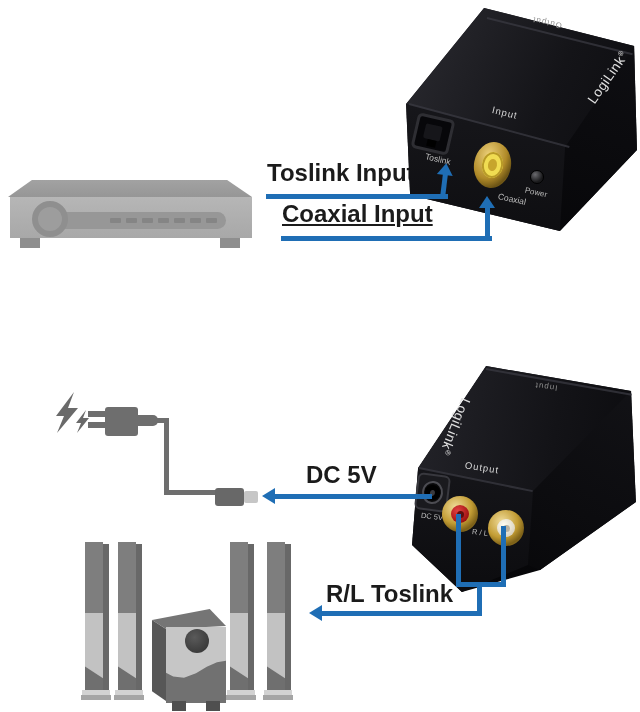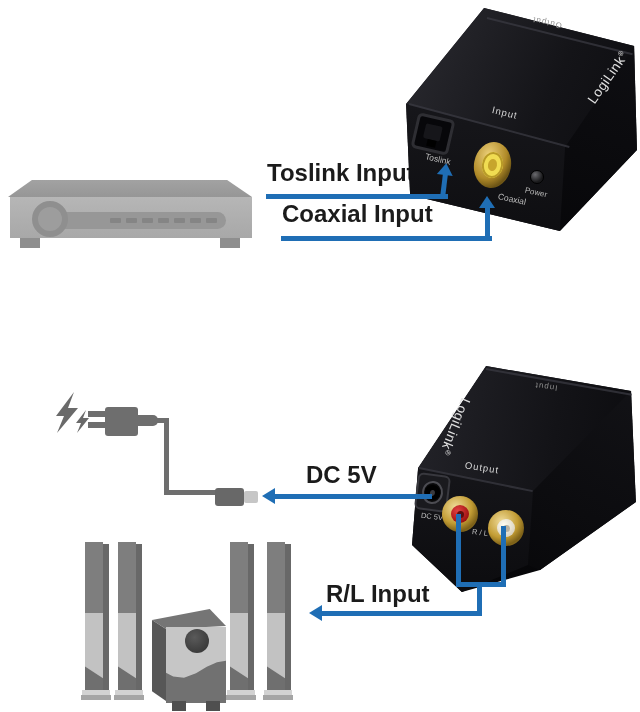--- a/index.html
+++ b/index.html
@@ -103,21 +103,21 @@
       <div class="coax-mid"></div>
         <div class="coax-hole"></div>
     </div>
     <div class="boxlabel" style="left:84px;top:190px;width:50px;transform:rotate(12deg);font-size:8.5px;color:#bdbdbd;">Coaxial</div>
 
     <div class="power-led"></div>
     <div class="boxlabel" style="left:113px;top:184px;width:40px;transform:rotate(12deg);font-size:8px;color:#b5b5b5;">Power</div>
   </div>
 
   <div class="dlabel" style="left:267px;top:159px;">Toslink Input</div>
-  <div class="dlabel" style="left:282px;top:200px;">Coaxial Input</div>
+  <div class="dlabel" style="left:282px;top:200px;text-decoration:underline;">Coaxial Input</div>
 
   <div class="bl" style="left:266px;top:194px;width:182px;height:5px;"></div>
   <div class="abs" style="left:436px;top:163px;width:16px;height:37px;transform:rotate(7deg);z-index:30;">
     <div class="arrow-up" style="left:0;top:0;"></div>
     <div class="bl" style="left:5.5px;top:11px;width:5px;height:23px;"></div>
   </div>
   <div class="bl" style="left:281px;top:236px;width:211px;height:5px;"></div>
   <div class="abs" style="left:479px;top:196px;width:16px;height:46px;z-index:30;">
     <div class="arrow-up" style="left:0;top:0;"></div>
     <div class="bl" style="left:5.5px;top:11px;width:5px;height:34px;"></div>
@@ -162,21 +162,21 @@
       <div class="rca-hole" style="background:#5d0e0e;"></div>
     </div>
     <div class="rca" style="left:90px;top:150px;">
       <div class="rca-center" style="background:radial-gradient(circle at 38% 32%,#fffdf2,#d8d0bc 80%);"></div>
       <div class="rca-hole" style="background:#b9b2a0;"></div>
     </div>
     <div class="boxlabel" style="left:60px;top:168px;width:44px;transform:rotate(7deg);font-size:7.5px;color:#bdbdbd;">R / L</div>
   </div>
 
   <div class="dlabel" style="left:306px;top:461px;">DC 5V</div>
-  <div class="dlabel" style="left:326px;top:580px;">R/L Input</div>
+  <div class="dlabel" style="left:326px;top:580px;">R/L Toslink</div>
 
   <div class="bl" style="left:274px;top:494px;width:158px;height:5px;"></div>
   <div class="arrow-left" style="left:262px;top:488px;"></div>
 
   <div class="bl" style="left:456px;top:514px;width:5px;height:73px;"></div>
   <div class="bl" style="left:501px;top:526px;width:5px;height:61px;"></div>
   <div class="bl" style="left:456px;top:582px;width:50px;height:5px;"></div>
   <div class="bl" style="left:477px;top:582px;width:5px;height:34px;"></div>
   <div class="bl" style="left:322px;top:611px;width:160px;height:5px;"></div>
   <div class="arrow-left" style="left:309px;top:605px;"></div>

